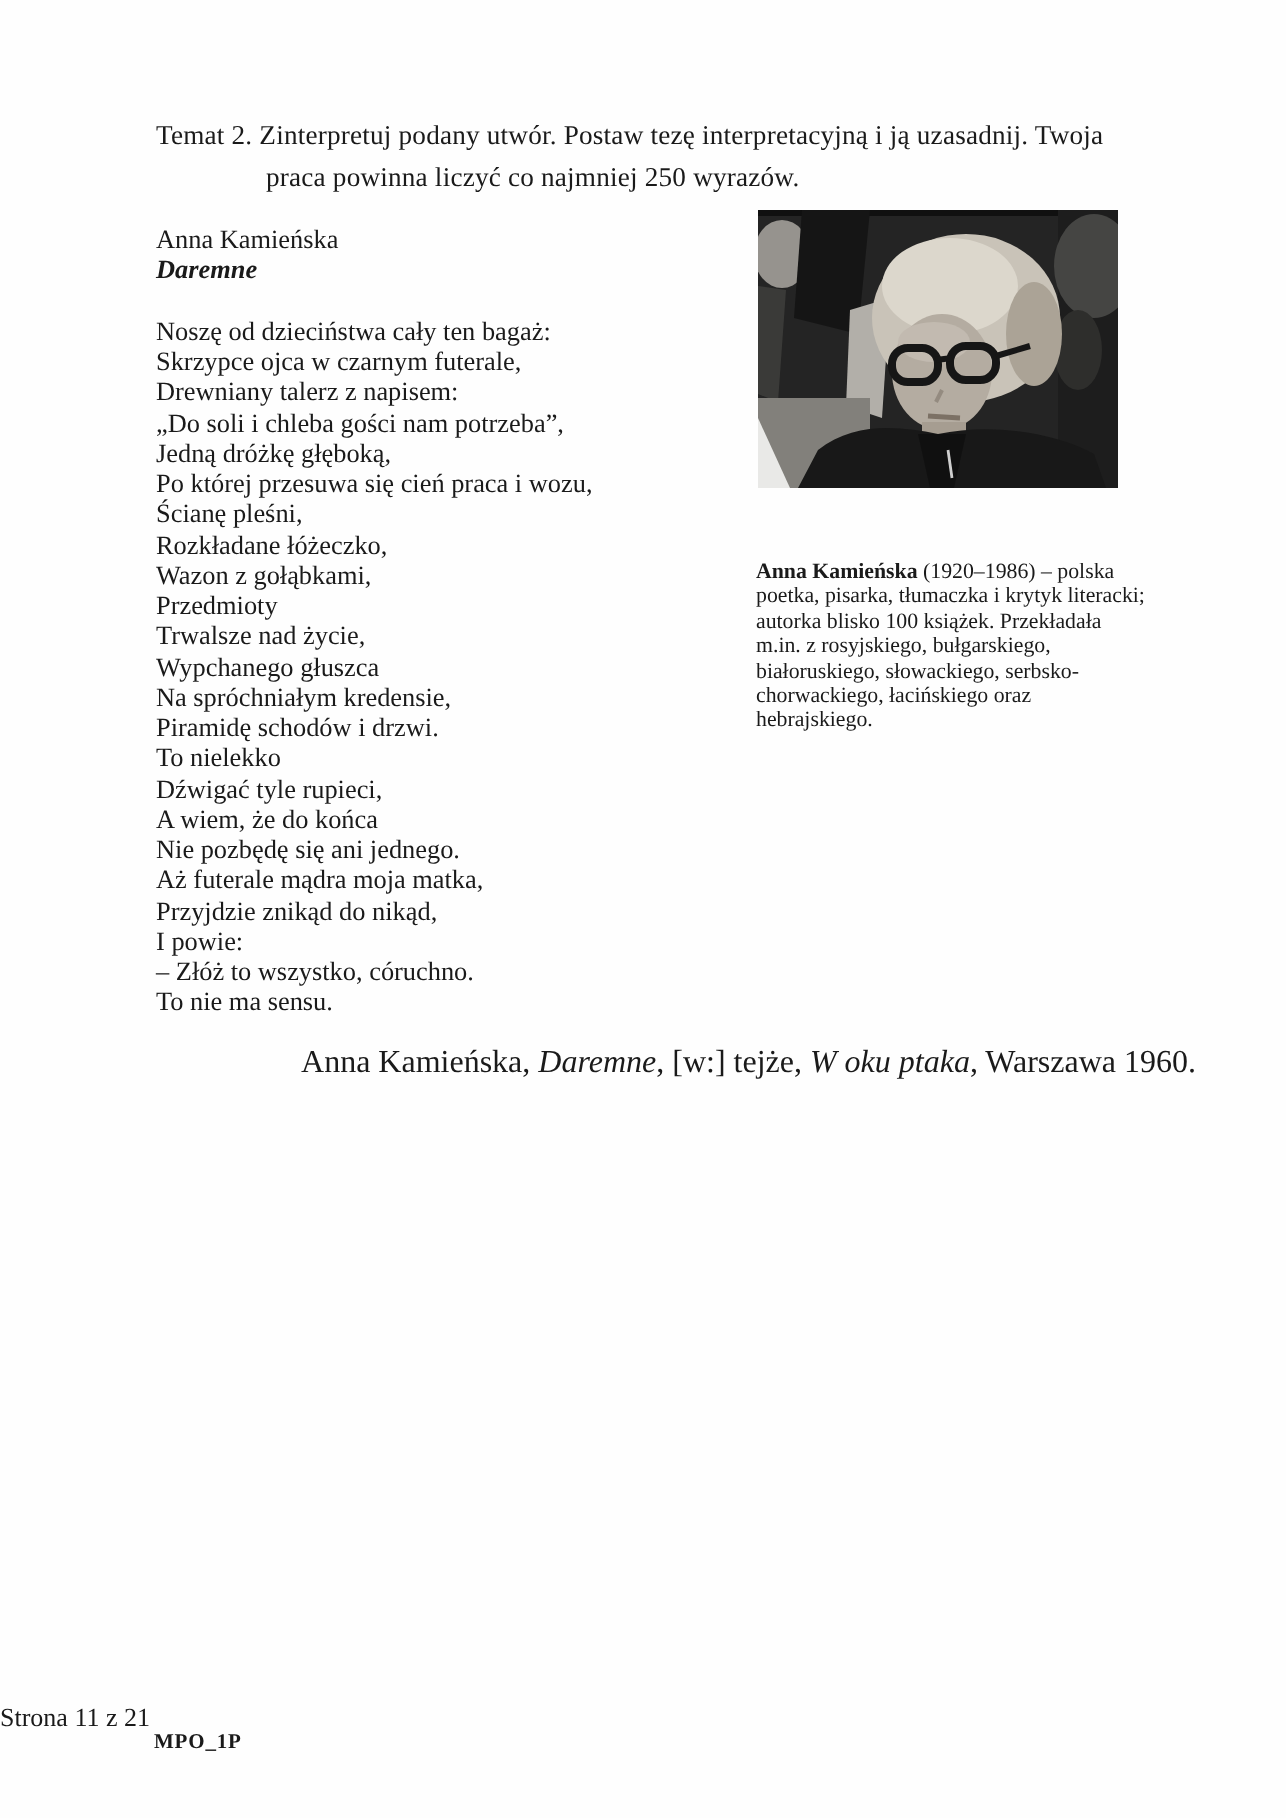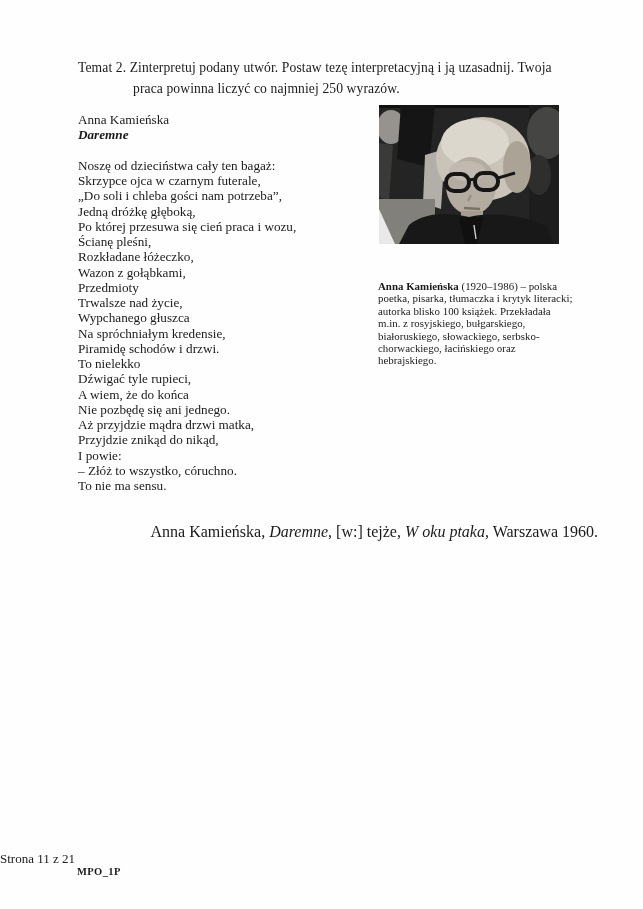--- a/index.html
+++ b/index.html
@@ -106,36 +106,37 @@
     <div class="line2">praca powinna liczyć co najmniej 250 wyrazów.</div>
   </div>
 
   <div class="poem-block">
     <div class="poem-author">Anna Kamieńska</div>
     <div class="poem-title">Daremne</div>
     <div class="poem-gap"></div>
     <div>
         <div class="poem-line">Noszę od dzieciństwa cały ten bagaż:</div>
         <div class="poem-line">Skrzypce ojca w czarnym futerale,</div>
+        <div class="poem-line">Drewniany talerz z napisem:</div>
         <div class="poem-line">„Do soli i chleba gości nam potrzeba”,</div>
         <div class="poem-line">Jedną dróżkę głęboką,</div>
         <div class="poem-line">Po której przesuwa się cień praca i wozu,</div>
         <div class="poem-line">Ścianę pleśni,</div>
         <div class="poem-line">Rozkładane łóżeczko,</div>
         <div class="poem-line">Wazon z gołąbkami,</div>
         <div class="poem-line">Przedmioty</div>
         <div class="poem-line">Trwalsze nad życie,</div>
         <div class="poem-line">Wypchanego głuszca</div>
         <div class="poem-line">Na spróchniałym kredensie,</div>
         <div class="poem-line">Piramidę schodów i drzwi.</div>
         <div class="poem-line">To nielekko</div>
         <div class="poem-line">Dźwigać tyle rupieci,</div>
         <div class="poem-line">A wiem, że do końca</div>
         <div class="poem-line">Nie pozbędę się ani jednego.</div>
-        <div class="poem-line">Aż przyjdzie mądra drzwi matka,</div>
+        <div class="poem-line">Aż futerale mądra moja matka,</div>
         <div class="poem-line">Przyjdzie znikąd do nikąd,</div>
         <div class="poem-line">I powie:</div>
         <div class="poem-line">– Złóż to wszystko, córuchno.</div>
         <div class="poem-line">To nie ma sensu.</div>
       </div>
   </div>
 
   <div class="photo-frame">
     <svg viewBox="0 0 180 139" preserveAspectRatio="none" aria-hidden="true">
 

